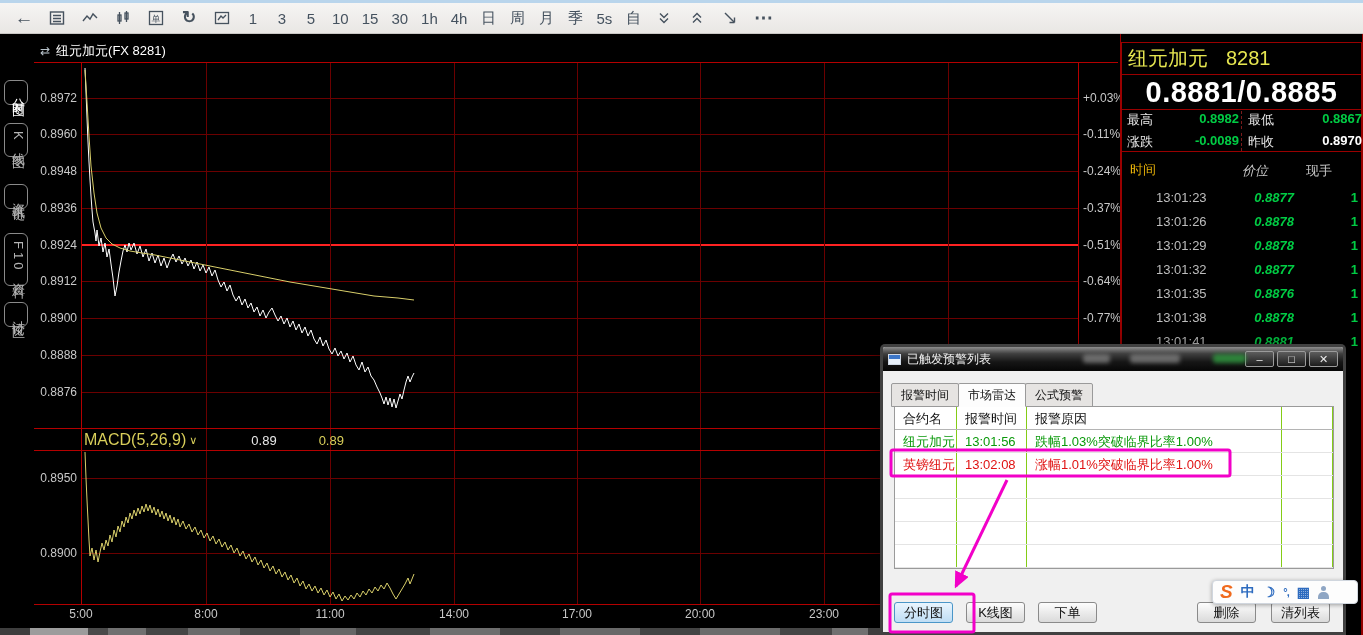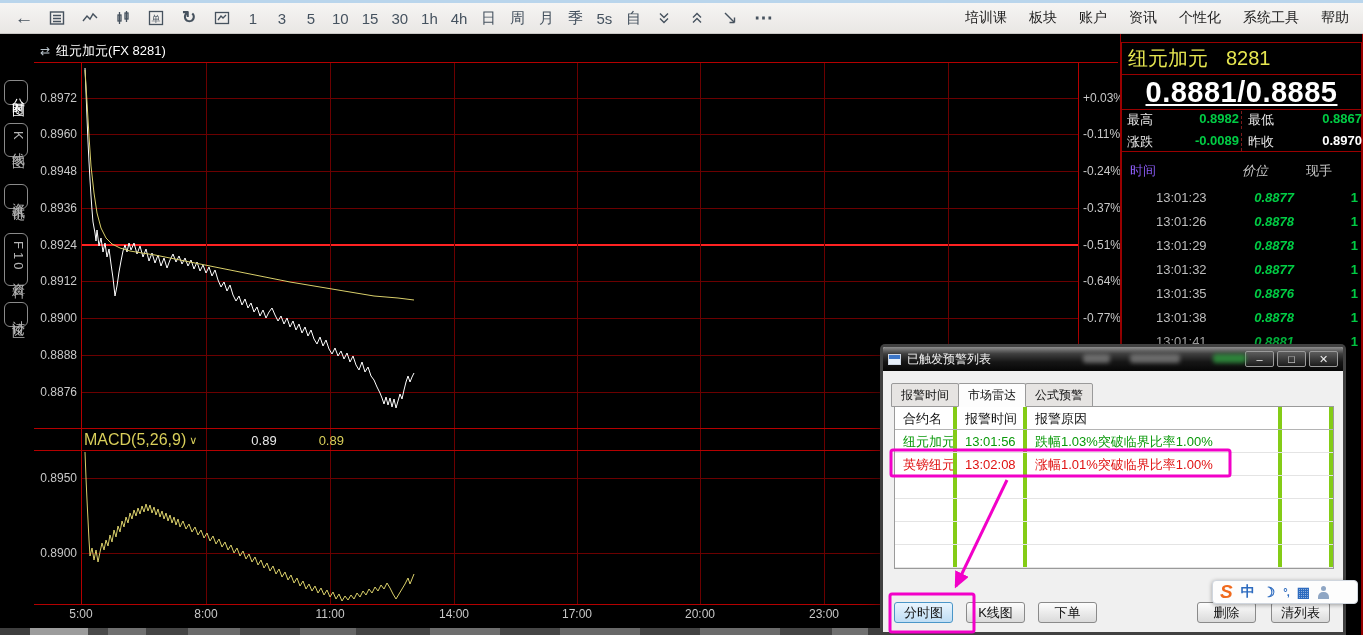--- a/index.html
+++ b/index.html
@@ -44,34 +44,34 @@
   .macd-v2 { color:#d9cf5a; font-size:13px; margin-left:42px; }
 
   
   .qpanel { position:absolute; left:1120px; top:34px; width:243px; height:601px; background:#000;
     border-left:1px solid #9a0000; border-right:1px solid #9a0000; z-index:5; }
   .qbox { border:1px solid #9a0000; margin:-1px 0 0 0; }
   .qp-title { margin-top:8px; height:33px; display:flex; align-items:center; padding-left:6px;
     color:#e6e650; font-size:20px; }
   .qp-title .qcode { margin-left:18px; }
   .qp-price { height:36px; color:#fff; font-size:29px; font-weight:bold; text-align:center;
-    line-height:34px; letter-spacing:0.5px;text-decoration:underline; }
+    line-height:34px; letter-spacing:0.5px; }
   .qp-stats { height:43px; display:grid; grid-template-columns:36px 76px 42px 81px;
     align-content:center; row-gap:4px; font-size:13px; padding-left:5px; }
   .ql { color:#e8e8e8; } .qv { font-weight:bold; text-align:right; }
   .qv.green { color:#00cc44; } .qv.white { color:#fff; }
   .divl { border-left:1px dashed #7a1a1a; padding-left:6px; margin-left:2px; }
   .qp-ticks { height:485px; padding-top:6px; }
   .tick-head, .tick-row { display:grid; grid-template-columns:80px 72px 58px; height:24px;
     line-height:24px; font-size:13px; }
   .tick-head { color:#c8c8c8; height:26px; line-height:26px; }
   .c-time { padding-left:8px; color:#bdbdbd; }
   .c-price { text-align:right; padding-right:6px; color:#00cc44; font-weight:bold;font-style:italic; }
   .c-vol { text-align:right; color:#00cc44; font-weight:bold; }
-  .tick-head .c-time { color:#8b5cf6; } .tick-head .c-price, .tick-head .c-vol { color:#c8c8c8; font-weight:normal; }
+  .tick-head .c-time { color:#eab308;font-family:Liberation Mono, monospace; } .tick-head .c-price, .tick-head .c-vol { color:#c8c8c8; font-weight:normal; }
   .tick-rows { margin-top:2px;margin-left:26px; }
 
   
   .dialog { position:absolute; left:880px; top:344px; width:466px; height:291px; z-index:20;
     background:#f0f0f0; border:3px solid rgba(45,45,45,0.9); border-radius:5px 5px 0 0;
     box-shadow:0 5px 22px rgba(0,0,0,0.65); }
   .dlg-titlebar { position:relative; height:24px; border-radius:2px 2px 0 0;
     background:linear-gradient(#8e8e8e,#3f3f3f 28%,#161616 62%,#060606);
     display:flex; align-items:center; padding:0 5px; }
   .dlg-icon { width:13px; height:11px; background:linear-gradient(#3c76c8 0 4px,#e8f0fa 4px);
@@ -86,21 +86,21 @@
     background:linear-gradient(#5d5d5d,#1c1c1c); border:1px solid #9b9b9b; border-radius:2px;
     text-align:center; font-family:"Liberation Sans", sans-serif; }
   .dlg-tabs { position:absolute; left:8px; top:36px; display:flex; }
   .dtab { font-size:12px; padding:3px 9px 2px 9px; border:1px solid #9a9a9a; background:#e6e4e2;
     color:#111; margin-right:-1px; border-radius:2px 2px 0 0; }
   .dtab.active { background:#fdfdfd; border-bottom-color:#fdfdfd; position:relative; z-index:2; }
   .dlg-table { position:absolute; left:11px; top:59px; width:440px; height:163px;
     background:#fff; border:1px solid #9a9a9a; overflow:hidden; }
   .drow { display:grid; grid-template-columns:62px 70px 255px 1fr; height:23px; line-height:23px;
     font-size:13px; border-bottom:1px solid #e4e4e4; }
-  .drow > span { padding-left:8px; border-right:4px solid #84cc16; white-space:nowrap; overflow:hidden; }
+  .drow > span { padding-left:8px; border-right:1px solid #84cc16; white-space:nowrap; overflow:hidden; }
   .drow.dhead { border-bottom:1px solid #b4b4b4; color:#111; }
   .drow.green { color:#0a990a; } .drow.red { color:#e01212; }
   .dlg-buttons-left { position:absolute; left:11px; bottom:9px; display:flex; gap:13px; }
   .dlg-buttons-right { position:absolute; right:13px; bottom:9px; display:flex; gap:15px; }
   .dbtn { min-width:59px; height:21px; font-size:13px; color:#111;
     border:1px solid #8a8a8a; border-radius:3px; background:linear-gradient(#fdfdfd,#dadada);
     font-family:"Liberation Sans", sans-serif; }
   .dbtn.primary { background:linear-gradient(#e9f5fe,#bfddf4); border-color:#4a96c8; }
 
   
@@ -192,29 +192,20 @@
           <polyline points="5,13.5 9,9.5 13,13.5"></polyline>
         </svg>
       </span>
     <span class="tb-ico">
       <svg width="18" height="18" viewBox="0 0 18 18" fill="none" stroke="#46525e" stroke-width="1.4">
         <line x1="4" y1="4" x2="13" y2="13"></line>
           <path d="M13.5,13.5 L8.5,13.5 M13.5,13.5 L13.5,8.5"></path>
         </svg>
       </span>
     <span class="tb-ico tb-glyph">⋯</span>
-  </div>
-  <div class="tb-right">
-    <span class="menu-item">培训课</span>
-    <span class="menu-item">板块</span>
-    <span class="menu-item">账户</span>
-    <span class="menu-item">资讯</span>
-    <span class="menu-item">个性化</span>
-    <span class="menu-item">系统工具</span>
-    <span class="menu-item">帮助</span>
   </div>
 </div>
 
 <div class="sidebar">
   <div class="side-tab st-1 active">分时图</div>
   <div class="side-tab st-2">K线图</div>
   <div class="side-tab st-3">资讯链</div>
   <div class="side-tab st-4">F10资料</div>
   <div class="side-tab st-5">讨论区</div>
 </div>

